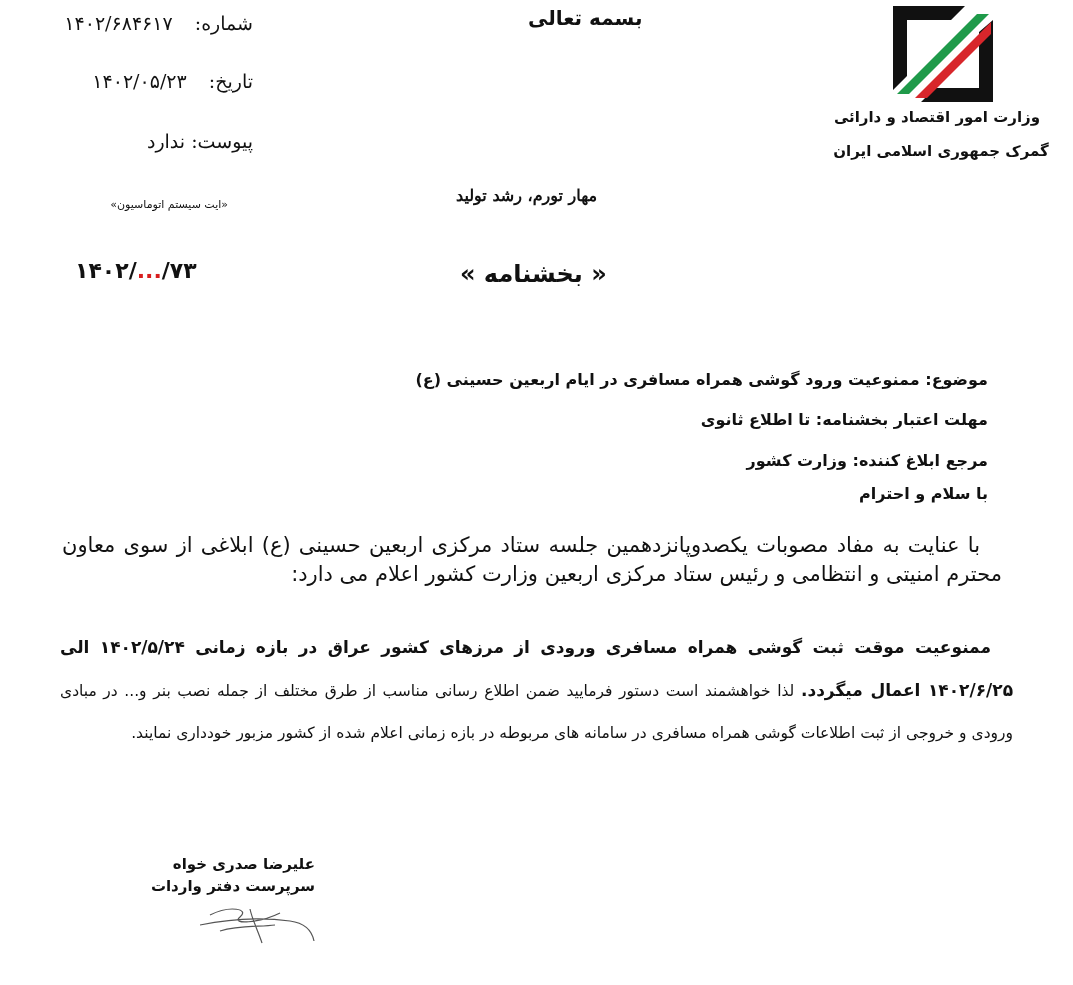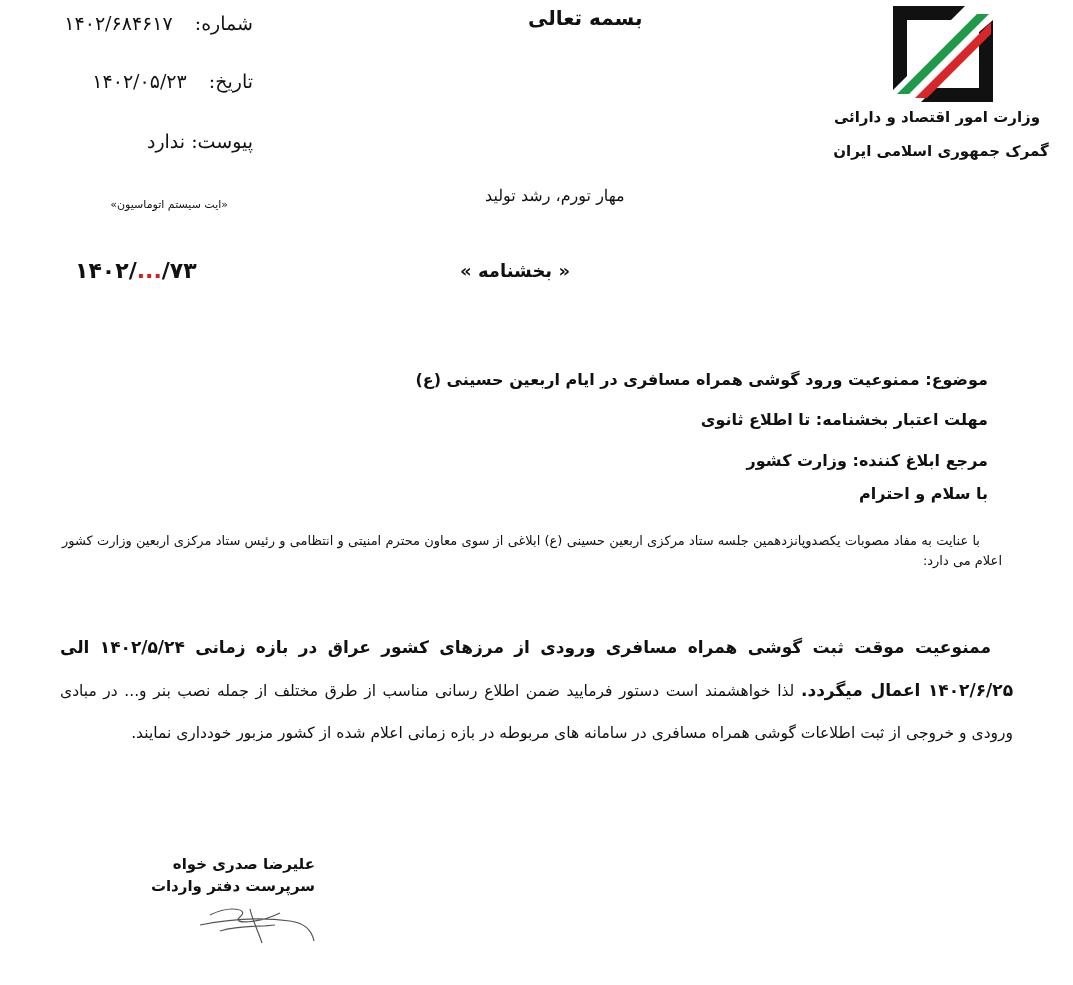--- a/index.html
+++ b/index.html
@@ -6,27 +6,27 @@
     body {
       width: 1073px; height: 985px; position: relative; overflow: hidden;
       font-family: "DejaVu Sans", sans-serif; color: #111111;
     }
     .abs { position: absolute; }
     .meta-line { font-family: "DejaVu Serif", serif; font-size: 19px; white-space: nowrap; direction: rtl; }
     .meta-line .val { display: inline-block; margin-right: 16px; direction: ltr; unicode-bidi: isolate; }
     .small-note { font-size: 11px; white-space: nowrap; }
     .bismillah { font-size: 20px; font-weight: bold; white-space: nowrap; }
     .slogan { font-family: "DejaVu Serif", serif; font-size: 16px; white-space: nowrap; }
-    .circ-title { font-size: 18px; font-weight: bold; white-space: nowrap; text-align: right; }
+    .circ-title { font-size: 24px; font-weight: bold; white-space: nowrap; text-align: right; }
     .circ-num { font-size: 22px; font-weight: bold; white-space: nowrap; direction: ltr; unicode-bidi: isolate; margin-left: 20px; }
     .circ-num .red { color: #d81e1e; }
     .org { font-size: 15px; font-weight: bold; white-space: nowrap; text-align: center; }
     .hdr-line { font-size: 16px; font-weight: bold; white-space: nowrap; margin-top: 28px; }
     .para {
-      font-size: 13px; line-height: 20px; text-align: justify; text-align-last: right;
+      font-size: 21px; line-height: 29px; text-align: justify; text-align-last: right;
       direction: rtl;
     }
     .body-main { font-size: 15.5px; line-height: 42px; text-align: justify; text-align-last: right; direction: rtl; }
     .body-main .strong { font-weight: bold; font-size: 17px; }
     .sig { font-size: 15px; font-weight: bold; white-space: nowrap; text-align: right; line-height: 22px; }
     .logo { width: 100px; height: 96px; }
   </style>
 </head>
 <body>
 
@@ -38,21 +38,21 @@
   <span>تاریخ:</span>
   <span class="val">۱۴۰۲/۰۵/۲۳</span>
 </div>
 <div class="abs meta-line" style="right:820px; top:130px;">
   <span>پیوست:</span>
   <span>ندارد</span>
 </div>
 <div class="abs small-note" style="right:845px; top:198px;">«ایت سیستم اتوماسیون»</div>
 
 <div class="abs bismillah" style="left:528px; top:6px;">بسمه تعالی</div>
-<div class="abs slogan" style="left:485px; top:186px;">مهار تورم، رشد تولید</div>
+<div class="abs slogan" style="left:456px; top:186px;font-weight:bold;">مهار تورم، رشد تولید</div>
 
 <div class="abs logo" style="left:893px; top:6px;">
   <svg width="100" height="96" viewBox="0 0 100 96">
     <path d="M0 0 H72 L58 14 H14 V70 L0 84 Z" fill="#111111"></path>
     <path d="M100 14 V96 H28 L42 82 H86 V26 Z" fill="#111111"></path>
     <path d="M4 88 L84 8 L96 8 L16 88 Z" fill="#1f9a4a"></path>
     <path d="M22 92 L98 16 L98 28 L34 92 Z" fill="#d8262b"></path>
   </svg>
 </div>
 <div class="abs org" style="left:850px; top:108px; width:190px;">وزارت امور اقتصاد و دارائی</div>

